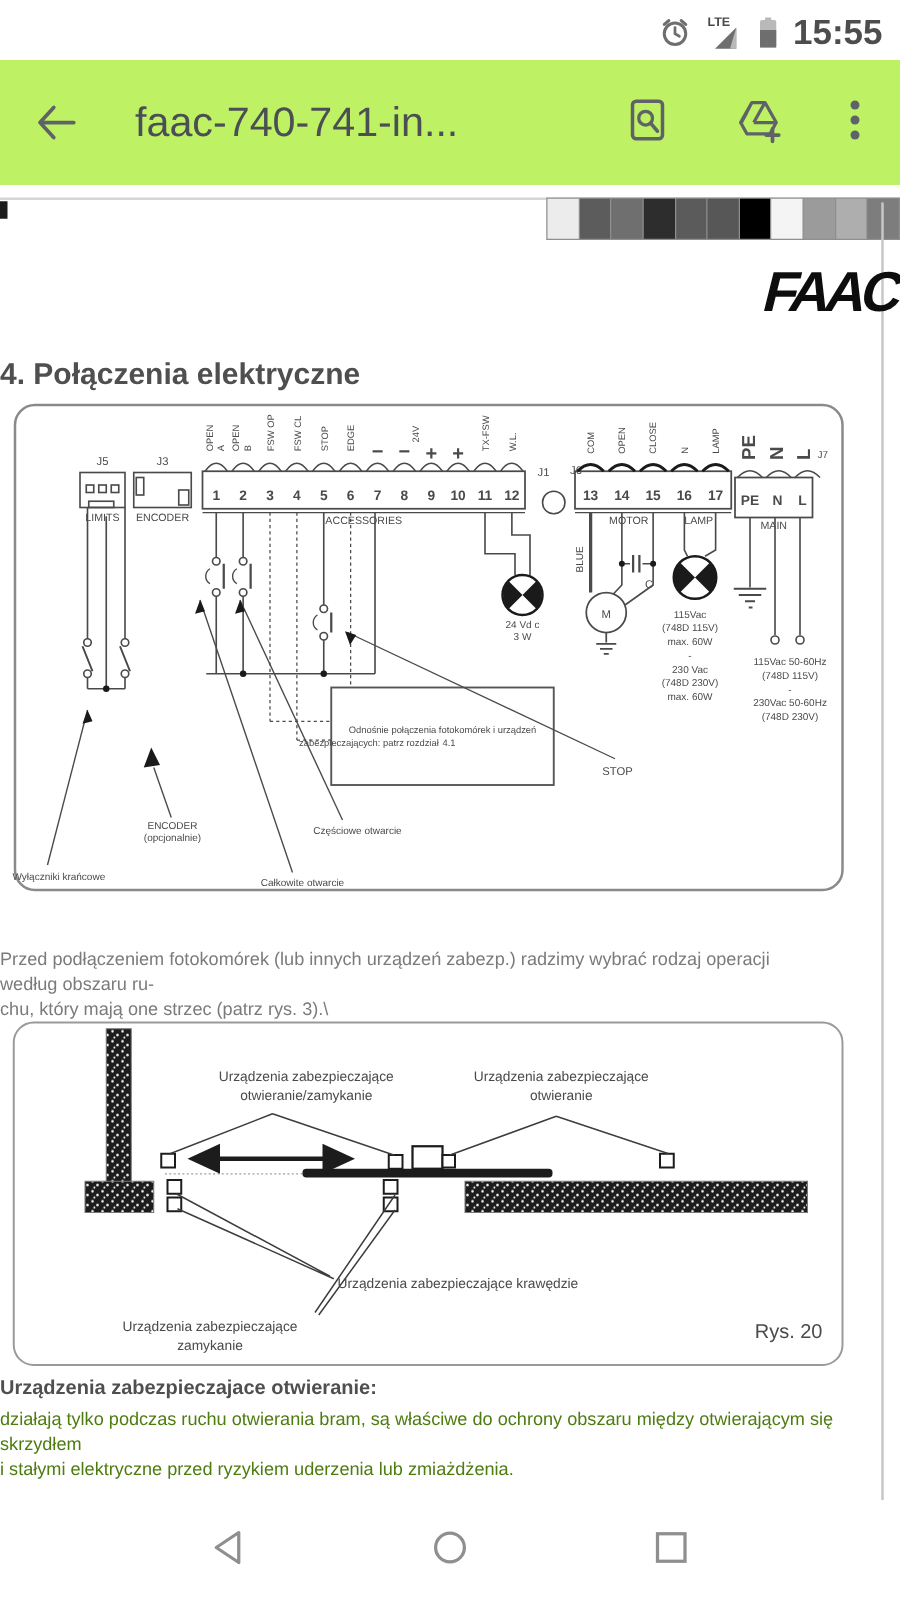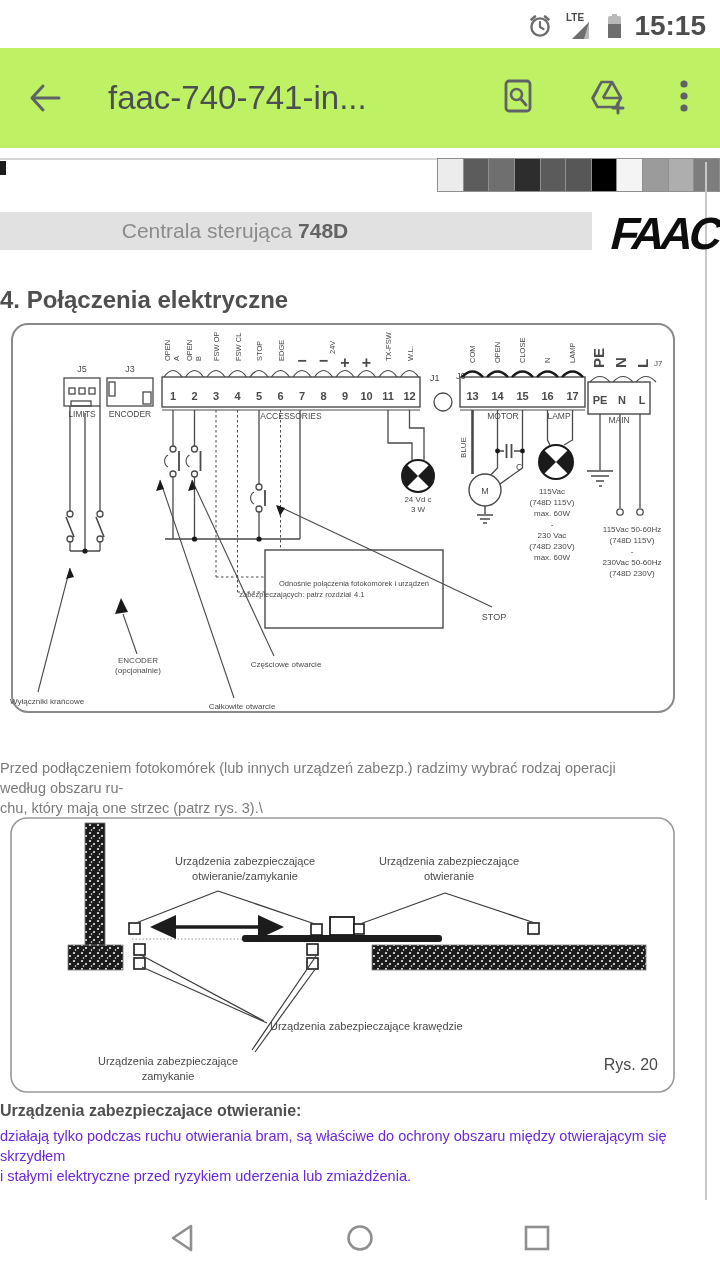--- a/index.html
+++ b/index.html
@@ -33,21 +33,21 @@
           display:flex; align-items:center; }
   .band-text { width:470px; text-align:center; font-size:21px; color:#8b8b8b; }
   .band-text b { color:#636363; }
   .faac-logo { position:absolute; top:60px; left:612px; width:120px; font-size:45px; font-weight:900;
                color:#0d0d0d; transform:skewX(-14deg); letter-spacing:-4px; white-space:nowrap; }
 
   .h-sec4 { position:absolute; top:138px; left:0; font-size:24px; font-weight:bold; color:#4f4f4f; }
   .h-sec41 { position:absolute; top:585px; left:0; font-size:17px; font-weight:bold; color:#4f4f4f; }
   .p-sec41 { position:absolute; top:610px; left:0; width:636px; font-size:14.5px; color:#7b7b7b; line-height:20px; }
   .h-open { position:absolute; top:954px; left:0; font-size:16px; font-weight:bold; color:#4f4f4f; }
-  .p-open { position:absolute; top:978px; left:0; width:706px; font-size:14.5px; color:#6d28d9; line-height:20px; }
+  .p-open { position:absolute; top:978px; left:0; width:706px; font-size:14.5px; color:#4d7c0f; line-height:20px; }
   .h-close { position:absolute; top:1074px; left:0; font-size:19px; font-weight:bold; color:#4f4f4f; }
 
   .svg-wiring { position:absolute; top:170px; left:8px; }
   .svg-rys20 { position:absolute; top:667px; left:8px; }
 
   
   .nav-bar { position:absolute; top:1200px; left:0; width:720px; height:80px; background:#fff;
              display:flex; align-items:center; justify-content:space-between; padding:0 168px; }
 
   
@@ -67,21 +67,21 @@
     <svg width="30" height="30" viewBox="0 0 30 30">
       <text x="1" y="10" font-size="10" font-weight="bold" fill="#6e6e6e">LTE</text>
       <path d="M7 28 L24 28 L24 11 Z" fill="#6e6e6e"></path>
       <path d="M19 28 L24 28 L24 11 Z" fill="#b9b9b9"></path>
     </svg>
     <svg width="15" height="26" viewBox="0 0 15 26">
       <rect x="5" y="1" width="5" height="3" fill="#b9b9b9"></rect>
       <rect x="1" y="3" width="13" height="22" rx="1.5" fill="#b9b9b9"></rect>
       <rect x="1" y="11" width="13" height="14" fill="#6e6e6e"></rect>
     </svg>
-    <span class="sb-time">15:15</span>
+    <span class="sb-time">15:55</span>
   </div>
 
   <div class="toolbar">
     <div class="tb-back">
       <svg width="38" height="38" viewBox="0 0 38 38">
         <path d="M17 7 L6 19 L17 31 M6.5 19 H33" fill="none" stroke="#5f6368" stroke-width="3" stroke-linecap="round" stroke-linejoin="round"></path>
       </svg>
     </div>
     <div class="tb-title">faac-740-741-in...</div>
     <div class="tb-icons">
@@ -119,25 +119,20 @@
         <div class="gs" style="background: rgb(91, 91, 91);"></div>
         <div class="gs" style="background: rgb(87, 87, 87);"></div>
         <div class="gs" style="background: rgb(0, 0, 0);"></div>
         <div class="gs" style="background: rgb(244, 244, 244);"></div>
         <div class="gs" style="background: rgb(155, 155, 155);"></div>
         <div class="gs" style="background: rgb(174, 174, 174);"></div>
         <div class="gs" style="background: rgb(125, 125, 125);"></div>
       </div>
     <div class="page-edge"></div>
 
-    <div class="band">
-      <div class="band-text">
-        <span>Centrala sterująca </span><b>748D</b>
-      </div>
-    </div>
     <div class="faac-logo">FAAC</div>
 
     <div class="h-sec4">4. Połączenia elektryczne</div>
 
     <svg class="svg-wiring" width="672" height="398" viewBox="0 0 672 398">
       <rect x="4" y="6" width="662" height="388" rx="16" fill="#fff" stroke="#8a8a8a" stroke-width="2"></rect>
 
       <g stroke="#4a4a4a" fill="none" stroke-width="1.3">
         <rect x="56" y="60" width="36" height="28"></rect>
         <rect x="61" y="70" width="6" height="6"></rect>

